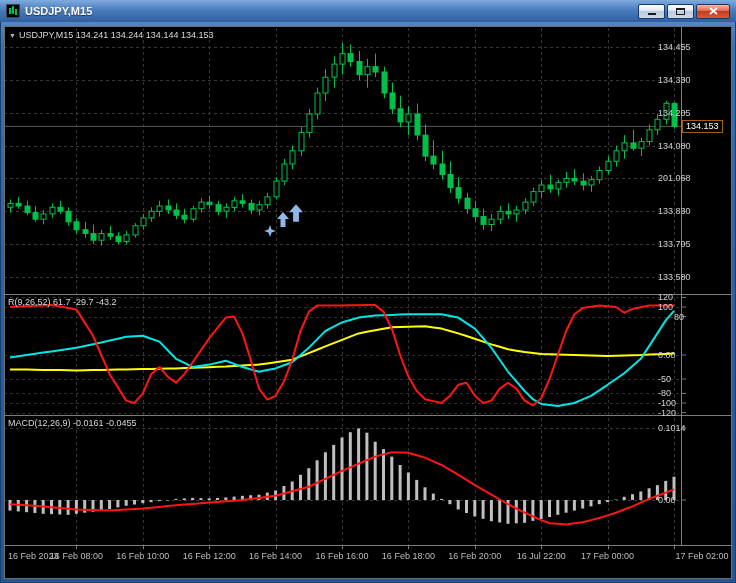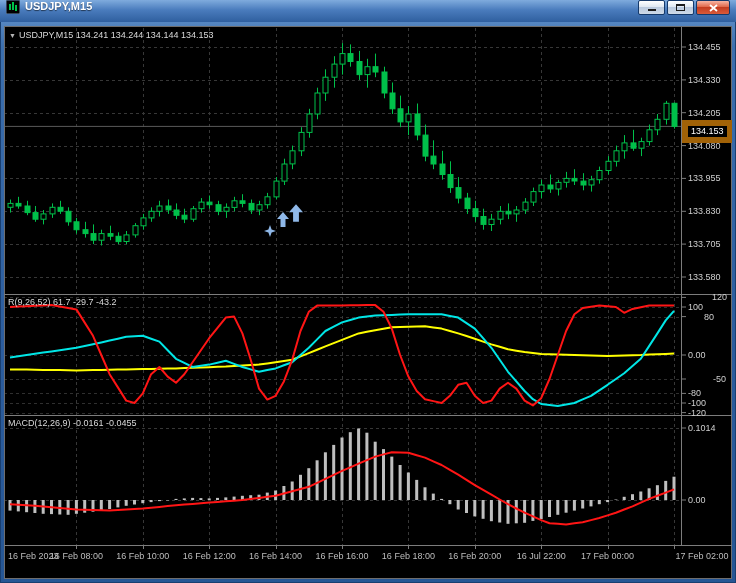--- a/index.html
+++ b/index.html
@@ -1,39 +1,39 @@
 <!DOCTYPE html>
 <html><head>
 <meta charset="utf-8">
 <style>
   html,body{margin:0;padding:0;background:#9a9a9a;}
   #win{position:relative;width:736px;height:583px;
        background:linear-gradient(180deg,#6c9bd2 0%,#3c6fae 8%,#2b5c9d 60%,#265694 100%);
        box-shadow:inset 0 0 0 1px #193f70;
        font-family:"Liberation Sans",sans-serif;overflow:hidden;}
   #titlebar{position:absolute;left:0;top:0;width:100%;height:22px;box-sizing:border-box;
-       display:flex;align-items:flex-start;gap:5px;padding:0 6px;
+       display:flex;align-items:center;gap:5px;padding:0 6px;
        background:linear-gradient(180deg,#7fabdd 0%,#4a7cbd 45%,#2f5f9f 100%);}
   .title-text{color:#fff;font-size:11px;font-weight:bold;text-shadow:0 1px 1px rgba(0,0,0,.55);}
   .btns{margin-left:auto;display:flex;gap:2px;}
   .wbtn{width:27px;height:15px;border:1px solid #15396a;border-radius:2px;box-sizing:border-box;
         display:flex;align-items:center;justify-content:center;cursor:pointer;
         background:linear-gradient(180deg,#ffffff 0%,#dfe8f2 45%,#b9c9dd 46%,#cfdae8 100%);}
   .wbtn.close{width:34px;background:linear-gradient(180deg,#f7b5a4 0%,#e0684a 45%,#c23a1e 46%,#d95b3a 100%);}
   .gmin{width:8px;height:2px;background:#1b1b1b;align-self:flex-end;margin-bottom:3px;}
   .gmax{width:9px;height:7px;border:1px solid #1b1b1b;border-top-width:2px;box-sizing:border-box;}
   #chart{position:absolute;left:4px;top:26px;width:728px;height:553px;background:#000;overflow:hidden;}
   #chart-svg{position:absolute;left:0;top:0;}
   .plabel{position:absolute;font-size:9px;color:#dadada;white-space:nowrap;z-index:5;}
   .axis-label{position:absolute;left:6px;font-size:9px;color:#cfcfcf;line-height:10px;white-space:nowrap;}
-  #price-scale{position:absolute;left:678px;top:0;width:50px;height:520px;z-index:4;}
+  #price-scale{position:absolute;left:648px;top:0;width:50px;height:520px;z-index:4;}
   #time-scale{position:absolute;left:0;top:519px;width:728px;height:34px;z-index:4;}
   .tlabel{position:absolute;top:6px;font-size:9px;color:#bdbdbd;white-space:nowrap;transform:translateX(-50%);}
   .tlabel.first{transform:none;}
-  #price-tag{position:absolute;left:678px;background:#000;border:6px solid #a16207;color:#fff;
+  #price-tag{position:absolute;left:678px;background:#000;border:1px solid #a16207;color:#fff;
              font-size:9px;line-height:11px;padding:0 3px;z-index:6;}
   .marker{position:absolute;z-index:5;}
   .collapse{font-size:7px;color:#b5b5b5;margin-right:3px;cursor:pointer;}
 </style>
 </head>
 <body>
 
 <div id="win">
   <div id="titlebar">
     <span style="display:flex">
@@ -379,29 +379,29 @@
       <span class="collapse">▼</span><span>USDJPY,M15 134.241 134.244 134.144 134.153</span>
     </div>
     <div class="plabel" style="left:4px;top:271px">R(9,26,52) 61.7 -29.7 -43.2</div>
     <div class="plabel" style="left:4px;top:392px">MACD(12,26,9) -0.0161 -0.0455</div>
 
     <div id="price-scale">
         <span class="axis-label" style="top: 16px;">134.455</span>
         <span class="axis-label" style="top: 48.8571px;">134.330</span>
         <span class="axis-label" style="top: 81.7143px; text-align: right;">134.205</span>
         <span class="axis-label" style="top: 114.571px;">134.080</span>
-        <span class="axis-label" style="top: 147.429px;">133.955</span>
+        <span class="axis-label" style="top: 147.429px;">201.068</span>
         <span class="axis-label" style="top: 180.286px;">133.830</span>
         <span class="axis-label" style="top: 213.143px;">133.705</span>
         <span class="axis-label" style="top: 246px;">133.580</span>
-        <span class="axis-label" style="top: 266.4px; margin-left: 24px;">120</span>
+        <span class="axis-label" style="top: 266.4px;">120</span>
         <span class="axis-label" style="top: 276px;">100</span>
         <span class="axis-label" style="top: 285.6px; margin-left: 16px;">80</span>
         <span class="axis-label" style="top: 324px;">0.00</span>
-        <span class="axis-label" style="top: 348px; margin-left: 25px;">-50</span>
+        <span class="axis-label" style="top: 348px;">-50</span>
         <span class="axis-label" style="top: 362.4px;">-80</span>
         <span class="axis-label" style="top: 372px;">-100</span>
         <span class="axis-label" style="top: 381.6px;">-120</span>
         <span class="axis-label" style="top: 397px;">0.1014</span>
         <span class="axis-label" style="top: 469px;">0.00</span>
       </div>
     <div id="time-scale">
         <span class="tlabel first" style="left: 4px;">16 Feb 2023</span>
         <span class="tlabel" style="left: 72.4px;">16 Feb 08:00</span>
         <span class="tlabel" style="left: 138.8px;">16 Feb 10:00</span>

